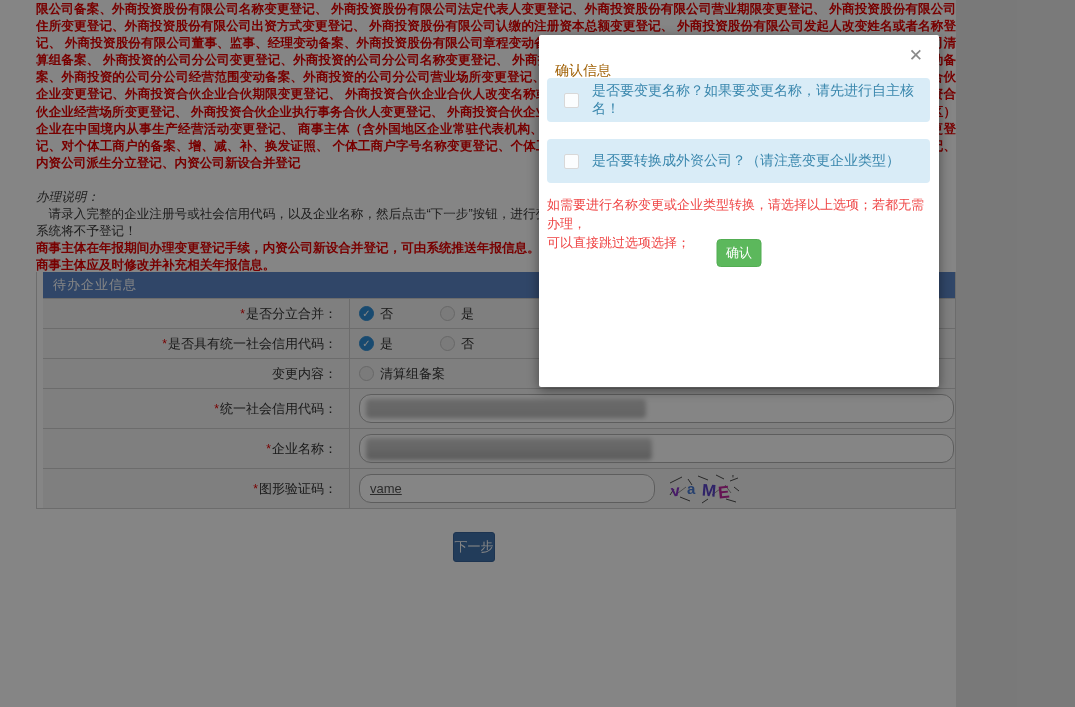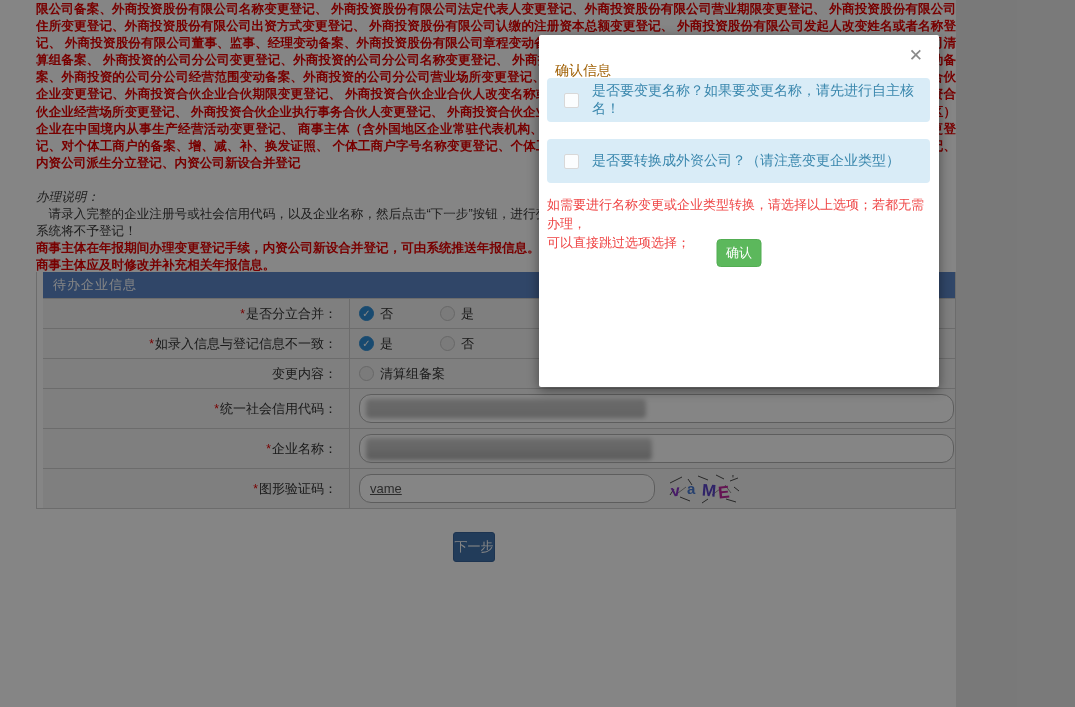--- a/index.html
+++ b/index.html
@@ -100,21 +100,21 @@
         <span class="radio-opt">
           <span class="radio off"></span>
           <span>是</span>
         </span>
       </div>
     </div>
 
     <div class="frow h30">
       <div class="label-cell">
         <span class="req">*</span>
-        <span>如录入信息与登记信息不一致：</span>
+        <span>是否具有统一社会信用代码：</span>
       </div>
       <div class="field-cell">
         <span class="radio-opt">
           <span class="radio on">✓</span>
           <span>是</span>
         </span>
         <span class="radio-opt">
           <span class="radio off"></span>
           <span>否</span>
         </span>

